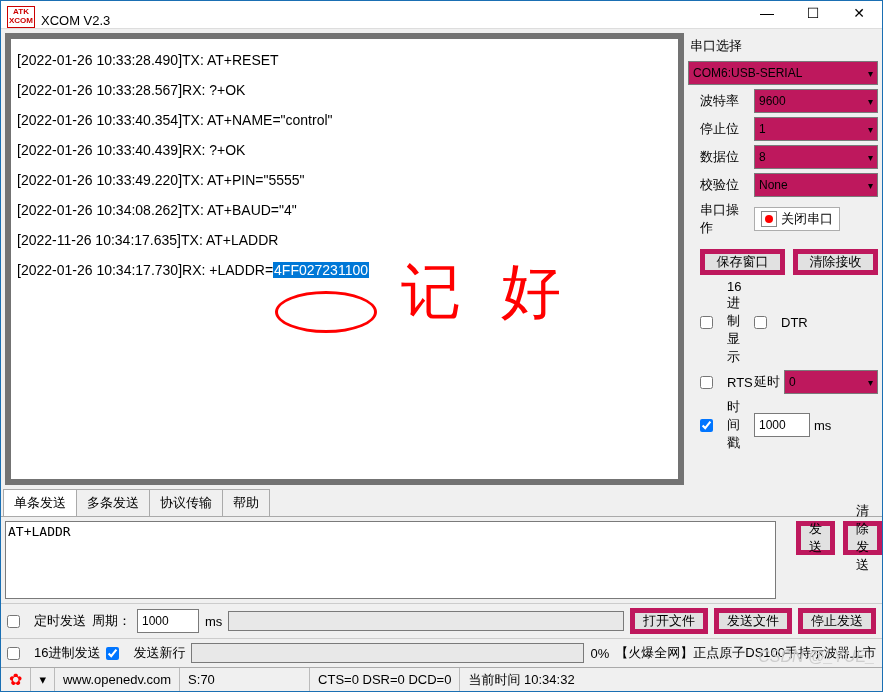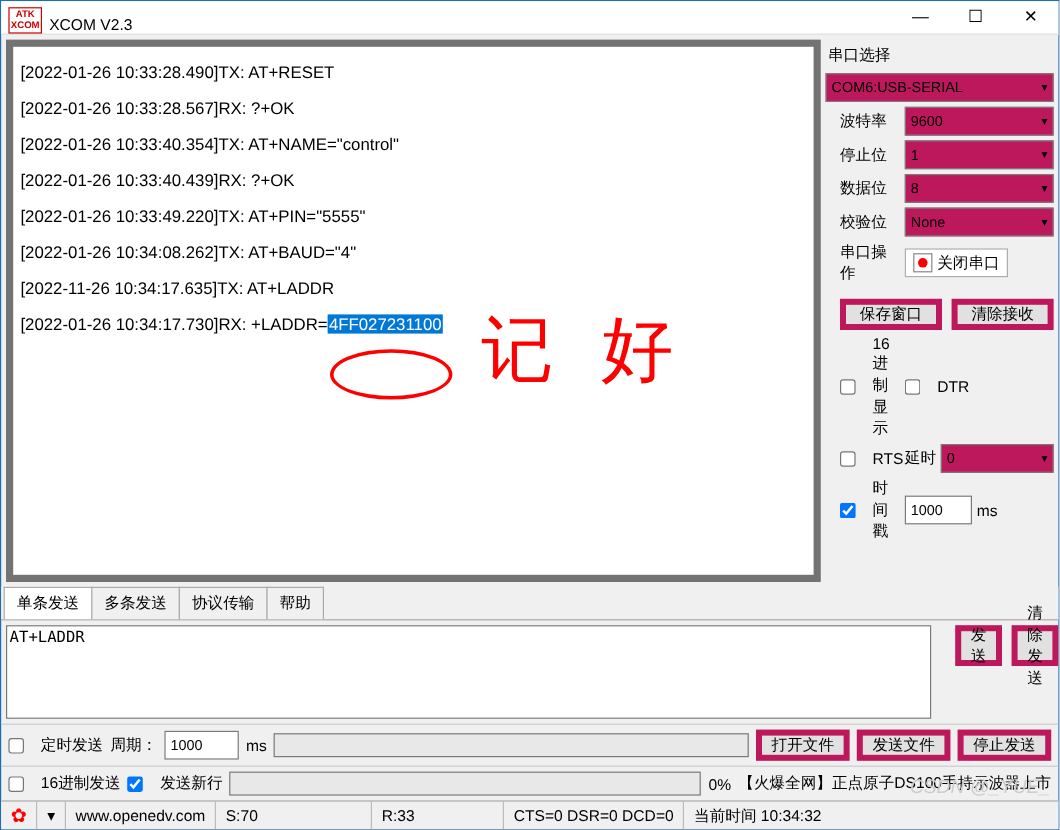--- a/index.html
+++ b/index.html
@@ -192,18 +192,17 @@
     <div class="progress"></div>
     <span>0%</span>
     <span class="link">【火爆全网】正点原子DS100手持示波器上市</span>
   </div>
 
   <div class="statusbar">
     <div class="gear">✿</div>
     <div>▾</div>
     <div>www.openedv.com</div>
     <div style="width:130px">S:70</div>
-    <div style="width:110px">R:33</div>
     <div>CTS=0 DSR=0 DCD=0</div>
     <div style="border-right:none">当前时间 10:34:32</div>
   </div>
   <div class="watermark">CSDN @_YUE_</div>
 </div>
 
 </body></html>

